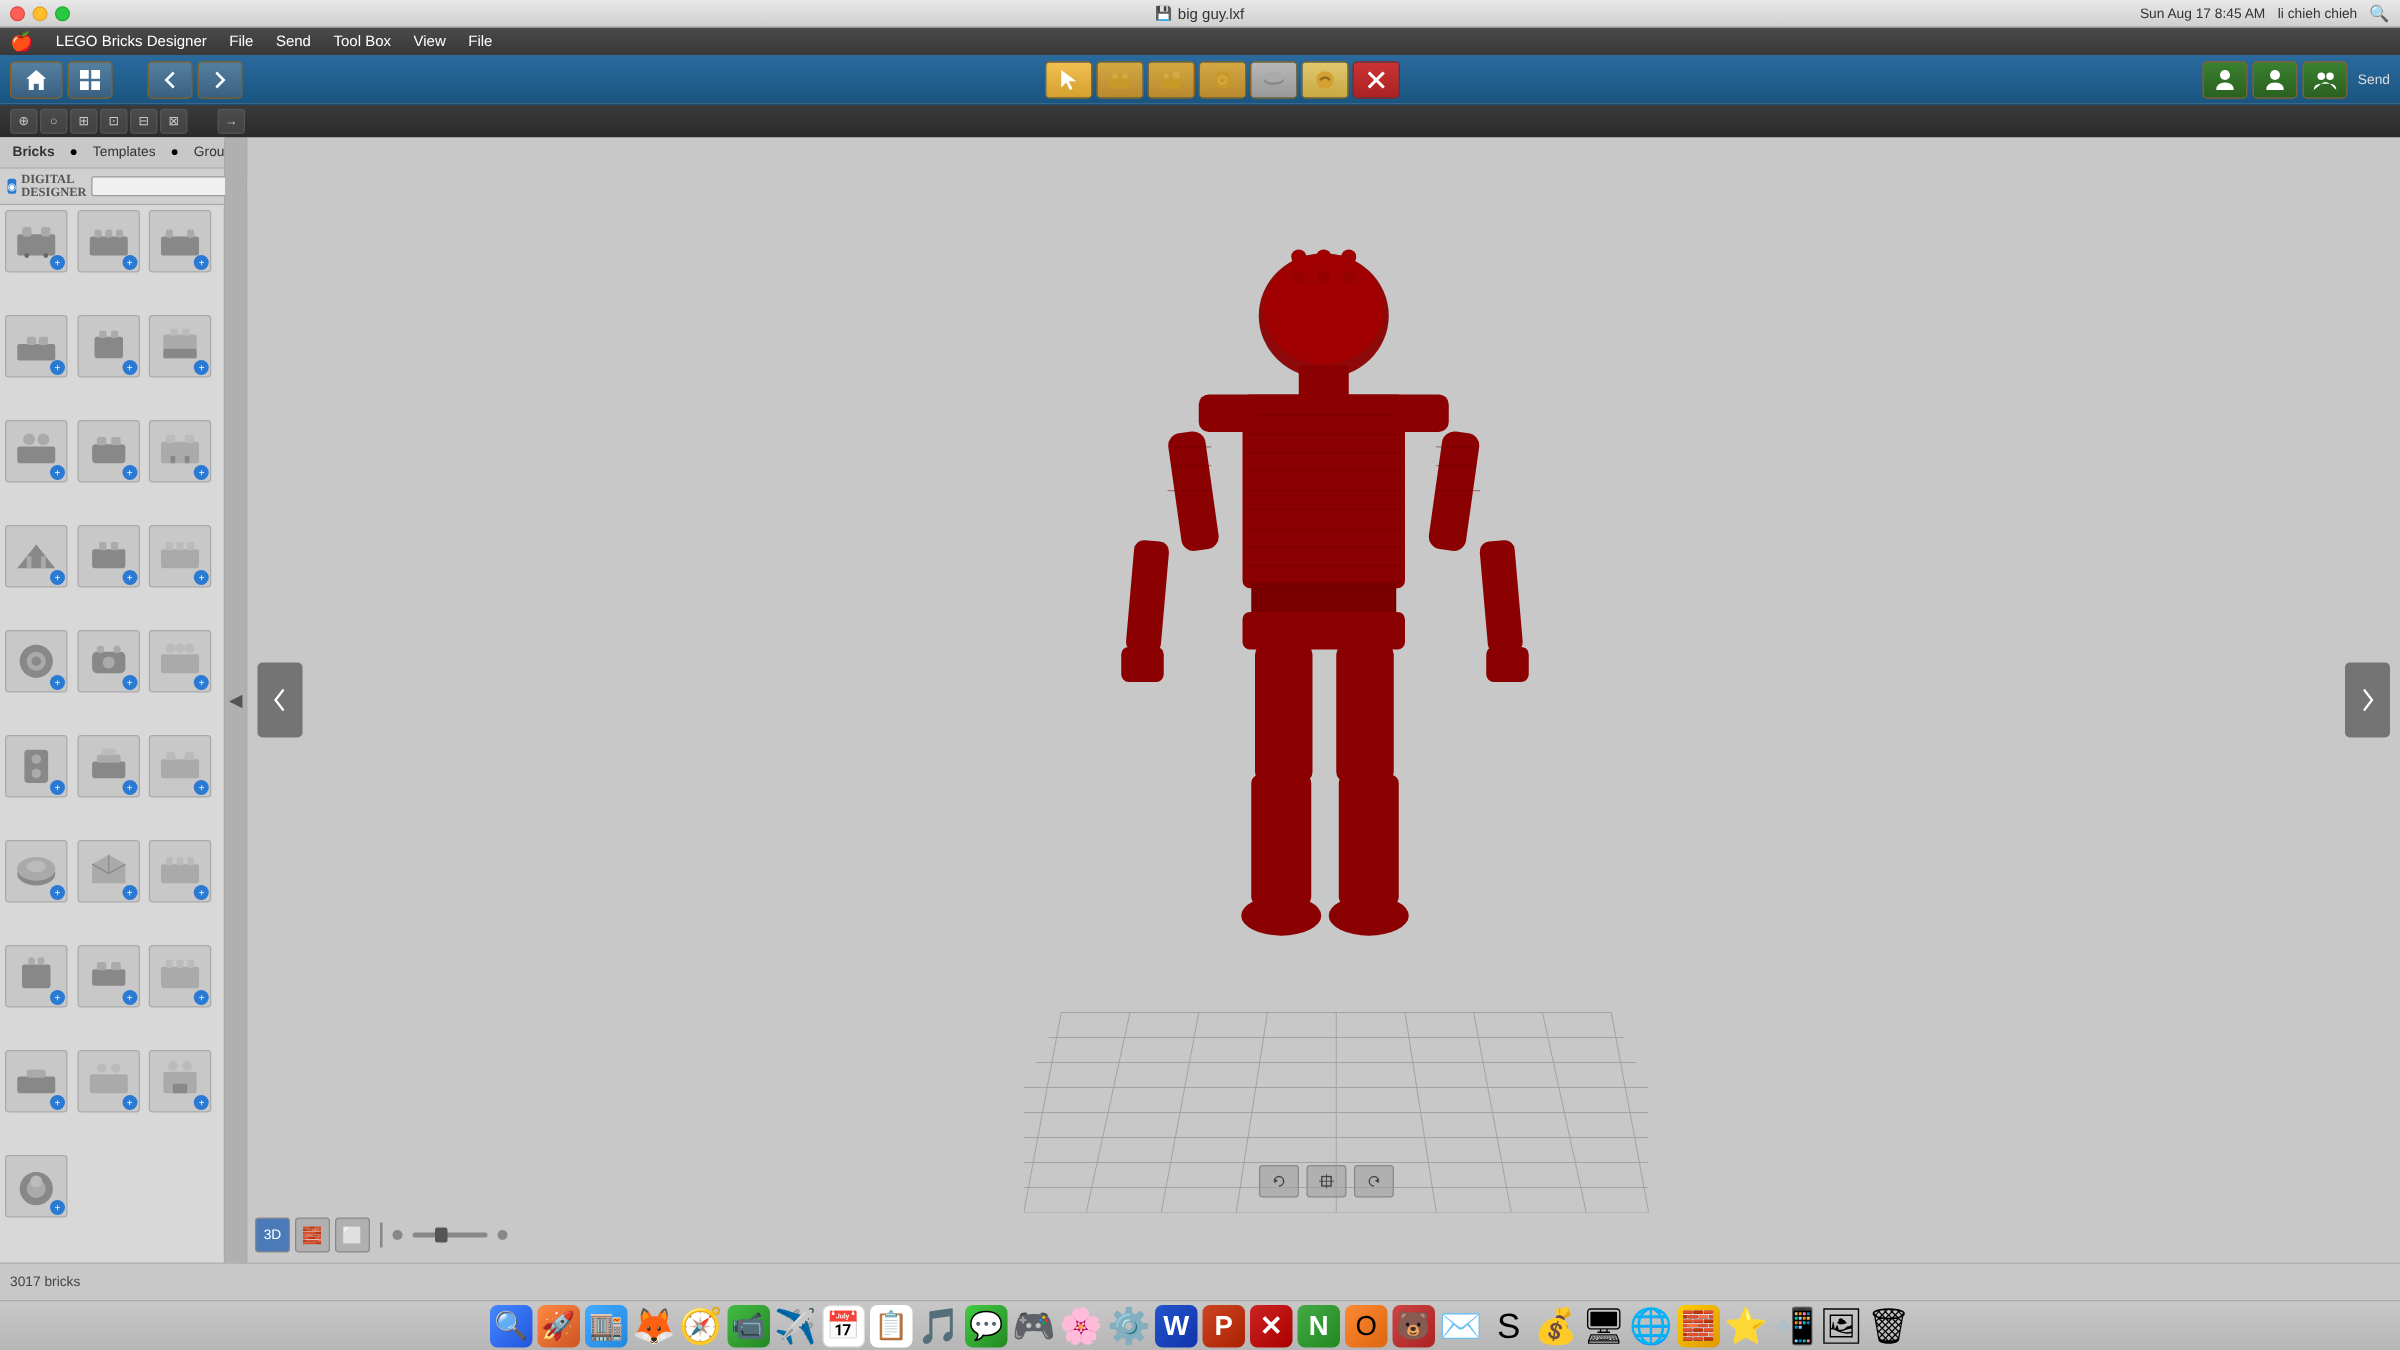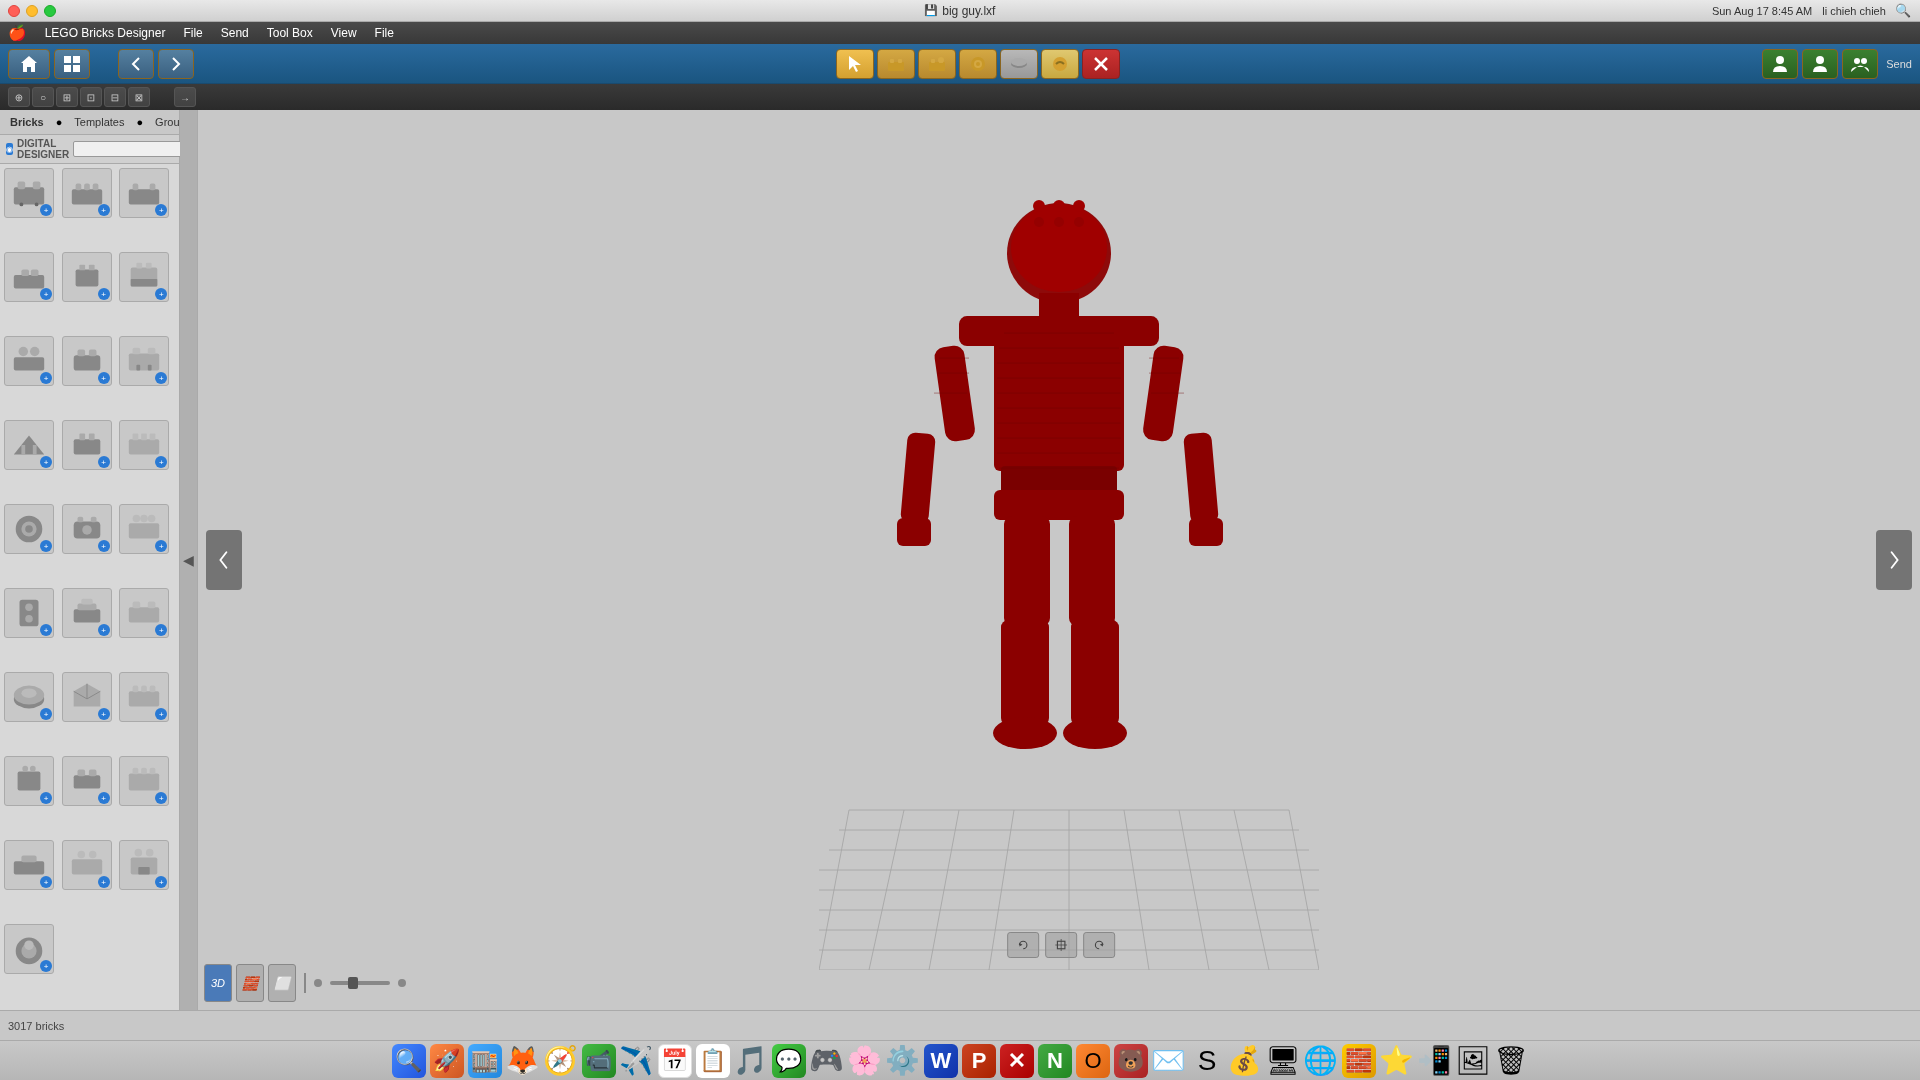--- a/index.html
+++ b/index.html
@@ -53,21 +53,21 @@
 
     
     .sidebar {
       width: 180px; min-width: 180px; background: #d8d8d8; border-right: 1px solid #aaa;
       display: flex; flex-direction: column; height: 100%;
     }
     .sidebar-tabs { display: flex; align-items: center; padding: 4px 6px; background: #c8c8c8; border-bottom: 1px solid #aaa; gap: 8px; }
     .sidebar-tab { font-size: 11px; color: #333; cursor: pointer; padding: 2px 4px; }
     .sidebar-tab.active { font-weight: bold; }
     .sidebar-search { padding: 3px 6px; border-bottom: 1px solid #aaa; background: #d0d0d0; display: flex; align-items: center; gap: 4px; }
-    .sidebar-search-label { font-size: 10px; color: #555; font-weight: bold; }
+    .sidebar-search-label { font-size: 10px; color: #555; font-weight: bold; font-family: Liberation Serif, serif; }
     .sidebar-search input { flex: 1; height: 18px; font-size: 10px; border: 1px solid #999; border-radius: 2px; padding: 0 4px; background: #f0f0f0; }
     .brick-grid {
       flex: 1; overflow-y: auto; display: grid; grid-template-columns: repeat(3, 1fr);
       gap: 2px; padding: 4px;
     }
     .brick-item {
       width: 50px; height: 50px; background: #c8c8c8; border: 1px solid #aaa; border-radius: 3px;
       display: flex; align-items: center; justify-content: center; cursor: pointer; position: relative;
       overflow: hidden;
     }
@@ -86,21 +86,21 @@
 
     
     .bottom-bar { width: 100%; height: 30px; background: #c8c8c8; border-top: 1px solid #aaa; display: flex; align-items: center; padding: 0 8px; font-size: 11px; color: #444; }
 
     
     .dock { width: 100%; height: 40px; background: linear-gradient(to bottom, rgba(200,200,200,0.9), rgba(180,180,180,0.9)); border-top: 1px solid #aaa; display: flex; align-items: center; justify-content: center; gap: 4px; padding: 0 8px; }
     .dock-icon { width: 34px; height: 34px; border-radius: 6px; display: flex; align-items: center; justify-content: center; font-size: 20px; cursor: pointer; }
 
     
     .view-icons { position: absolute; bottom: 8px; left: 6px; display: flex; gap: 4px; align-items: center; }
-    .view-icon { width: 28px; height: 38px; background: #b0b0b0; border: 1px solid #888; border-radius: 3px; display: flex; align-items: center; justify-content: center; cursor: pointer; font-size: 13px; font-style: italic; }
+    .view-icon { width: 28px; height: 28px; background: #b0b0b0; border: 1px solid #888; border-radius: 3px; display: flex; align-items: center; justify-content: center; cursor: pointer; font-size: 13px; }
     .view-icon.active { background: #4a7ab8; color: #fff; }
     .zoom-slider { width: 60px; height: 4px; background: #888; border-radius: 2px; margin: 0 4px; }
 
     
     .brick-svg { width: 38px; height: 38px; }
   </style>
 </head>
 <body>
 
 <div class="titlebar">

